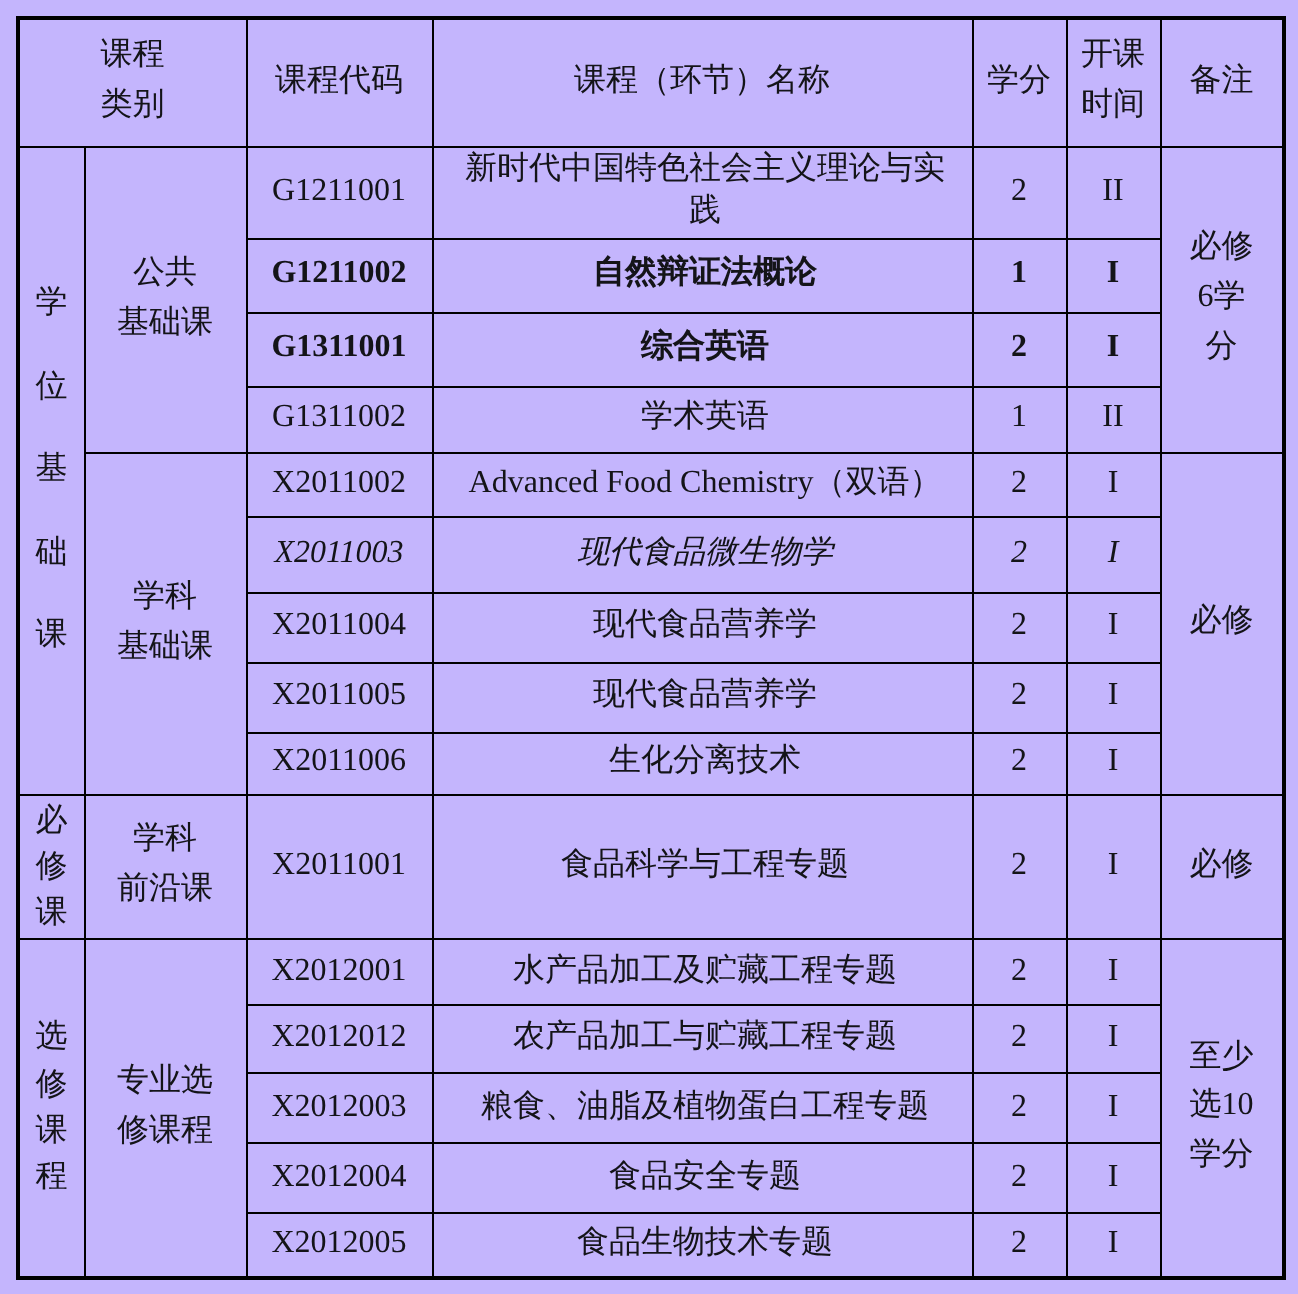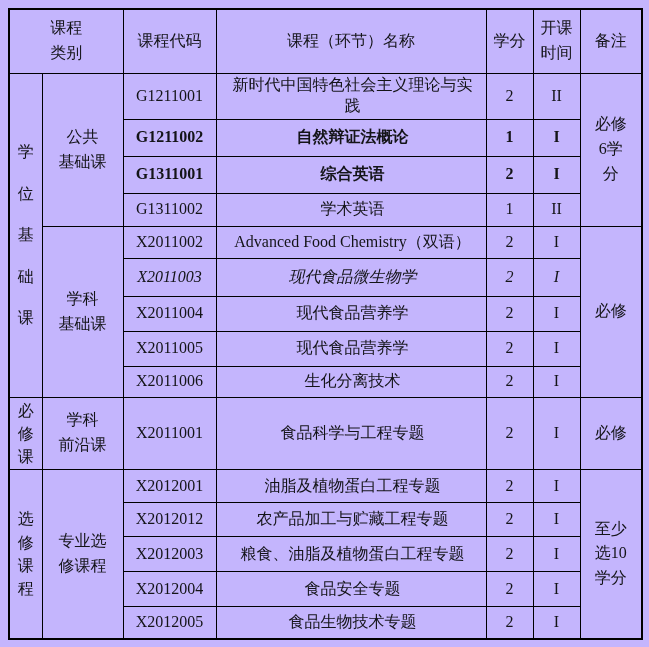--- a/index.html
+++ b/index.html
@@ -164,21 +164,21 @@
     </tr>
 
     <tr class="rh33">
       <td rowspan="5" class="pre vcat">选
 修
 课
 程</td>
       <td rowspan="5" class="pre subcat">专业选
 修课程</td>
       <td>X2012001</td>
-      <td class="name">油脂及植物蛋白工程专题</td>
+      <td class="name">水产品加工及贮藏工程专题</td>
       <td>2</td>
       <td>I</td>
       <td rowspan="5" class="pre note">至少
 选10
 学分</td>
     </tr>
     <tr class="rh34">
       <td>X2012012</td>
       <td class="name">农产品加工与贮藏工程专题</td>
       <td>2</td>

